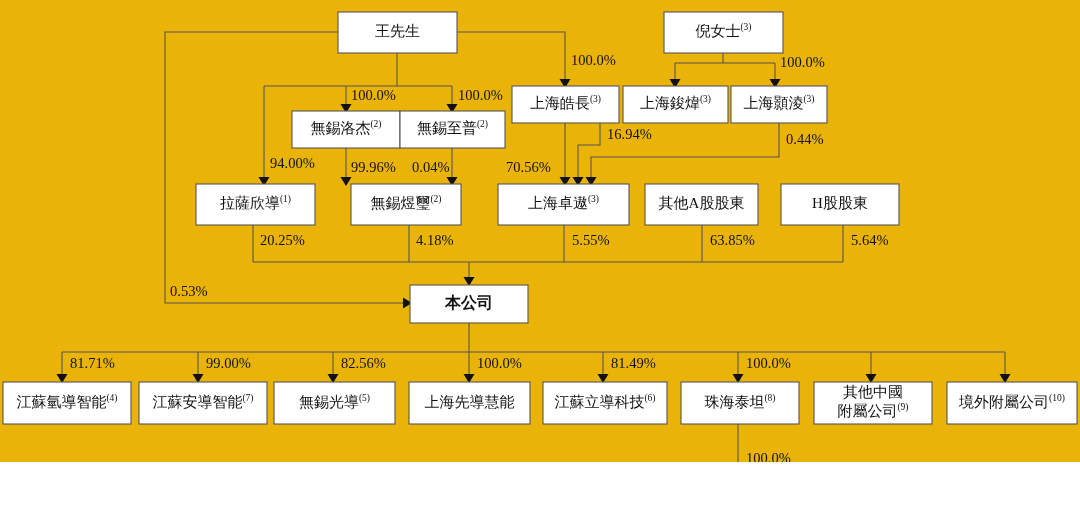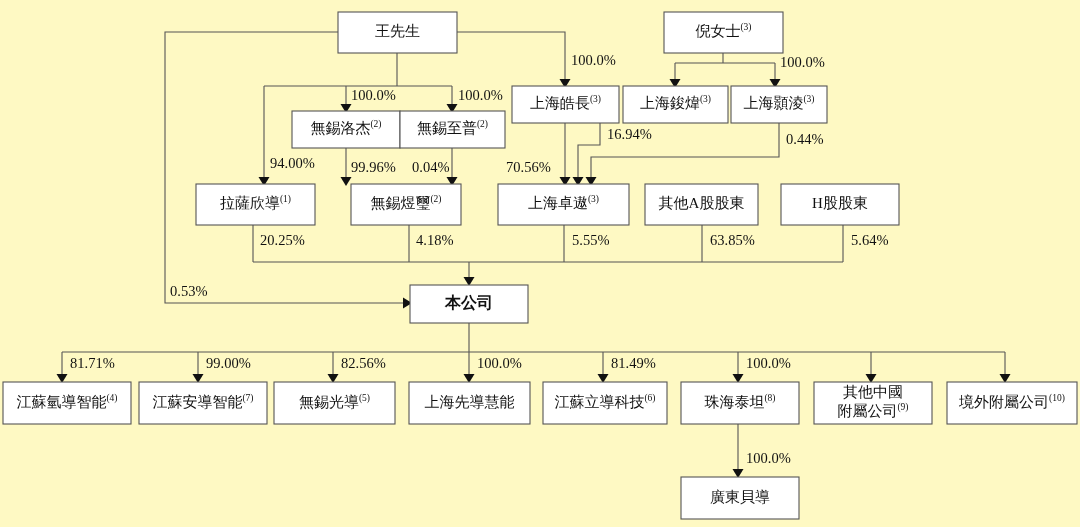--- a/index.html
+++ b/index.html
@@ -1,17 +1,17 @@
 <!DOCTYPE html>
 <html><head>
 <meta charset="utf-8">
 <style>
   html,body{margin:0;padding:0;background:#ffffff;}
   body{font-family:"Liberation Serif","DejaVu Serif",serif;}
-  #chart-root{position:relative;width:1080px;height:527px;background:#fef9c3;overflow:hidden;}
+  #chart-root{position:relative;width:1080px;height:462px;background:#eab308;overflow:hidden;}
   svg#org-svg{position:absolute;left:0;top:0;width:1080px;height:527px;}
   .nodebox{fill:#ffffff;stroke:#555555;stroke-width:1.1;}
   .link{stroke:#555555;stroke-width:1.1;fill:none;}
   .arrowhead{fill:#111111;stroke:none;}
   .blabel{font-family:"Liberation Serif","DejaVu Serif",serif;font-size:15px;fill:#111111;text-anchor:middle;dominant-baseline:middle;}
   .blabel.bold{font-weight:bold;font-size:16px;}
   .sup{font-size:9.5px;baseline-shift:super;}
   .pct{font-family:"Liberation Serif","DejaVu Serif",serif;font-size:14.5px;fill:#111111;text-anchor:start;dominant-baseline:middle;}
 </style>
 </head>

